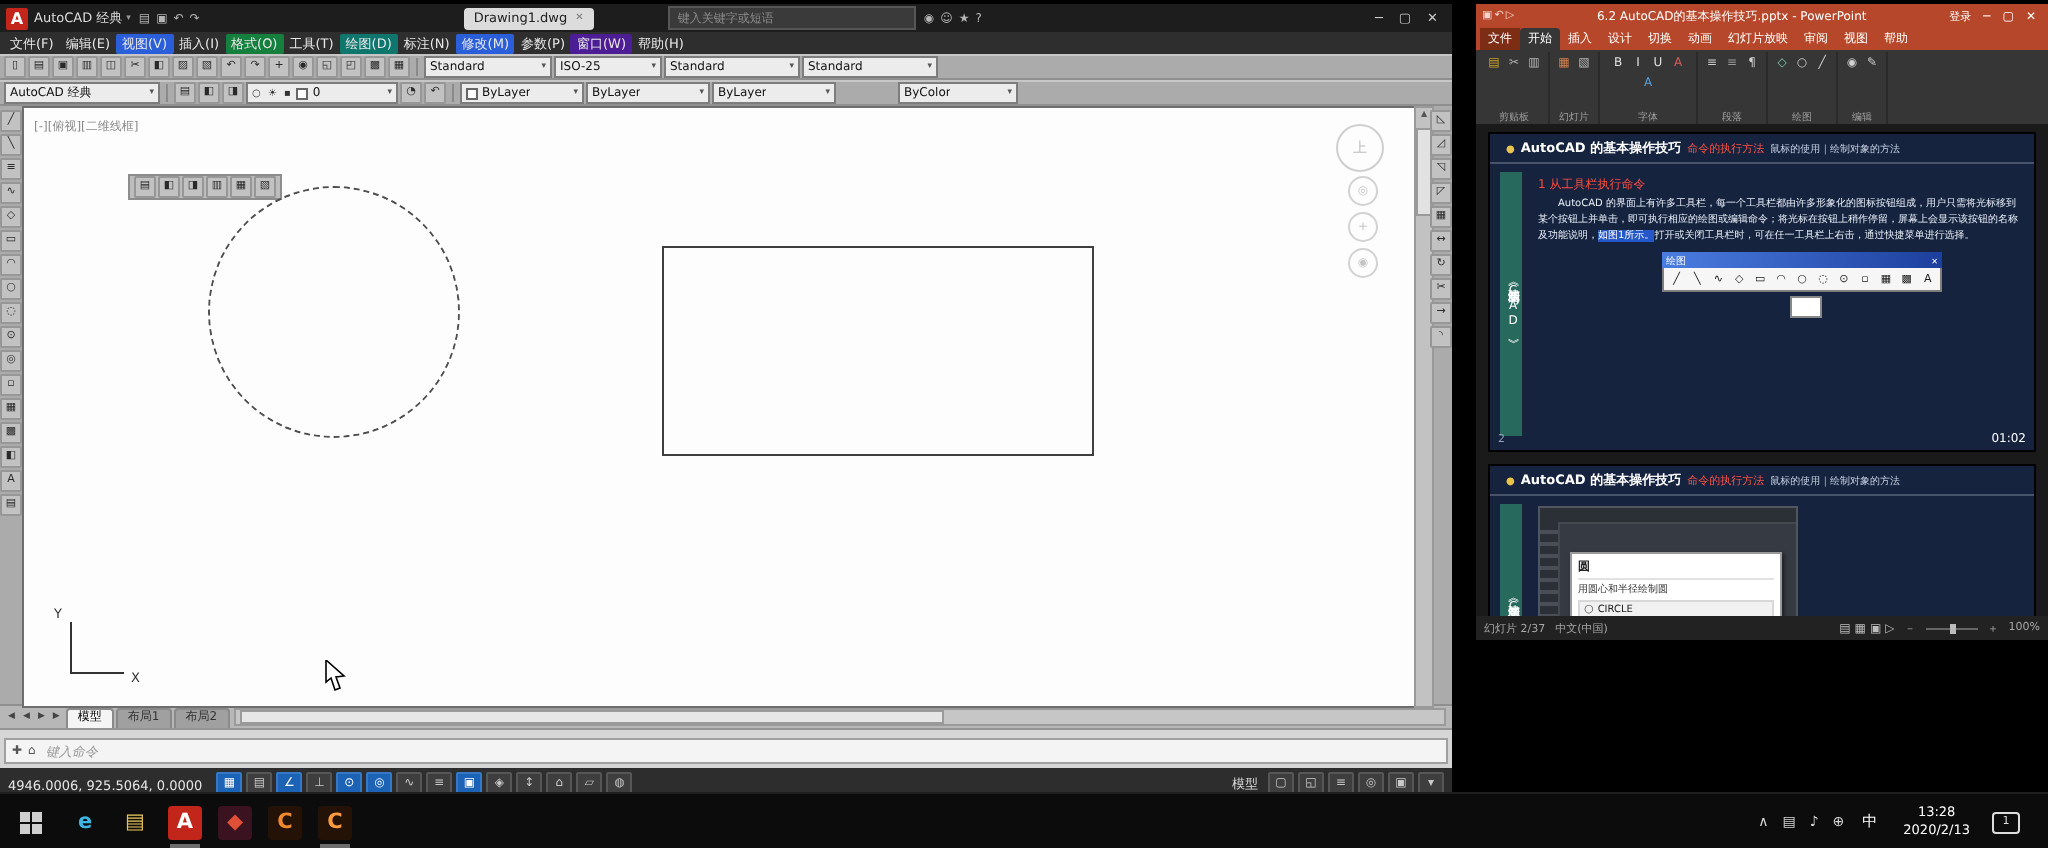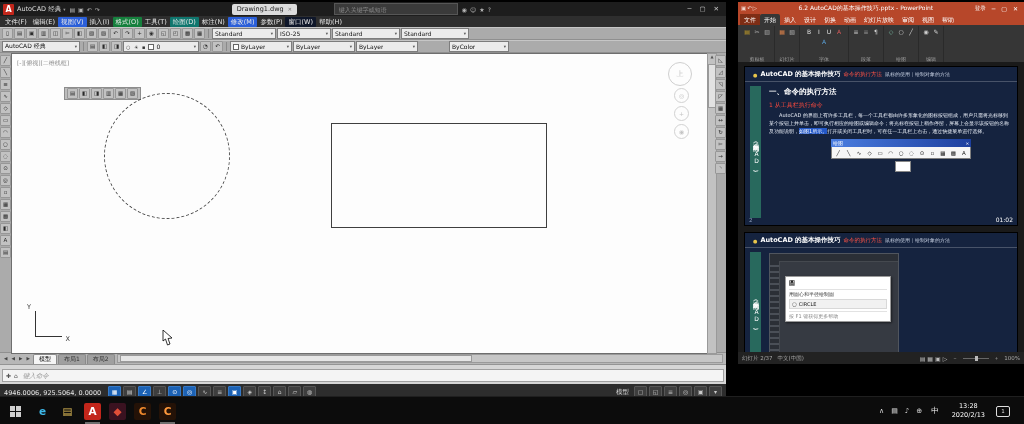--- a/index.html
+++ b/index.html
@@ -76,21 +76,21 @@
   .cmdbar input{flex:1;background:transparent;border:0;outline:0;font-size:6.5px;font-style:italic;color:#666;font-family:inherit}
   .cmdbar input::placeholder{color:#999;font-style:italic}
   .acad-status{height:17px;background:#2d2d2d;display:flex;align-items:center;gap:2px;padding:0 4px}
   .coords{font-size:6.5px;color:#e6e6e6;margin-right:5px;white-space:nowrap}
   .tg{width:11px;height:11px;background:#3e3e3e;border:1px solid #565656;color:#c9c9c9;font-size:6px;
       line-height:10px;text-align:center;border-radius:1px;flex:0 0 auto;overflow:hidden}
   .tg.on{background:#1c62b5;border-color:#3579c6;color:#fff}
   .stretch{flex:1}
   .mlabel{font-size:6.5px;color:#ddd;padding:0 3px;white-space:nowrap}
   
-  #ppt{position:absolute;left:738px;top:2px;width:286px;height:362px;background:#2b2b2b;box-shadow:0 0 0 1px #000}
+  #ppt{position:absolute;left:738px;top:2px;width:286px;height:318px;background:#2b2b2b;box-shadow:0 0 0 1px #000}
   .ppt-title{height:12px;background:#b7472a;display:flex;align-items:center;gap:3px;padding:0 3px}
   .ppt-title .qi{color:#f3d5cc;font-size:5.5px;padding:0}
   .ppt-doc{flex:1;text-align:center;color:#fff;font-size:6px;white-space:nowrap;overflow:hidden;text-overflow:ellipsis}
   .signin{color:#fff;font-size:5.5px;white-space:nowrap}
   .pwb{display:flex}
   .pwb span{font-size:6px;color:#fff;padding:0 3px}
   .ppt-tabs{height:11px;background:#b7472a;display:flex;align-items:flex-end;padding:0 2px}
   .ptab{font-size:6px;color:#fff;padding:0 4px;height:11px;line-height:11px;white-space:nowrap}
   .ptab.file{background:#7e2d15}
   .ptab.active{background:#363636;border-radius:2px 2px 0 0}
@@ -208,21 +208,21 @@
   <span class="mi">文件(F)</span>
       <span class="mi">编辑(E)</span>
       <span class="mi" style="background: rgb(43, 95, 217);">视图(V)</span>
       <span class="mi">插入(I)</span>
       <span class="mi" style="background: #15803d;">格式(O)</span>
       <span class="mi">工具(T)</span>
       <span class="mi" style="background: #0f766e;">绘图(D)</span>
       <span class="mi">标注(N)</span>
       <span class="mi" style="background: rgb(43, 95, 217);">修改(M)</span>
       <span class="mi">参数(P)</span>
-      <span class="mi" style="background: #0f172a;">窗口(W)</span>
+      <span class="mi" style="background: #4c1d95;">窗口(W)</span>
       <span class="mi">帮助(H)</span>
     </div>
 
   <div class="tbrow">
     <div style="display:flex;gap:1px">
 
     <span class="ti">▯</span>
         <span class="ti">▤</span>
         <span class="ti">▣</span>
         <span class="ti">▥</span>
@@ -519,21 +519,20 @@
 
     <div class="slide" id="slide1">
       <div class="shead">
         <span class="sbul">●</span>
         <span class="stitle">AutoCAD 的基本操作技巧</span>
         <span class="saccent">命令的执行方法</span>
         <span class="stail">鼠标的使用｜绘制对象的方法</span>
       </div>
       <div class="sband">《建筑制图与CAD》</div>
       <div class="s1body">
-        <div class="sh1">一、命令的执行方法</div>
         <div class="sh2">1 从工具栏执行命令</div>
         <div class="spara">
           <span>AutoCAD 的界面上有许多工具栏，每一个工具栏都由许多形象化的图标按钮组成，用户只需将光标移到某个按钮上并单击，即可执行相应的绘图或编辑命令；将光标在按钮上稍作停留，屏幕上会显示该按钮的名称及功能说明，</span><span class="slink">如图1所示。</span><span>打开或关闭工具栏时，可在任一工具栏上右击，通过快捷菜单进行选择。</span>
         </div>
         <div class="timg">
           <div class="timg-title">
             <span>绘图</span>
             <span class="timg-x">✕</span>
           </div>
           <div class="timg-body">

